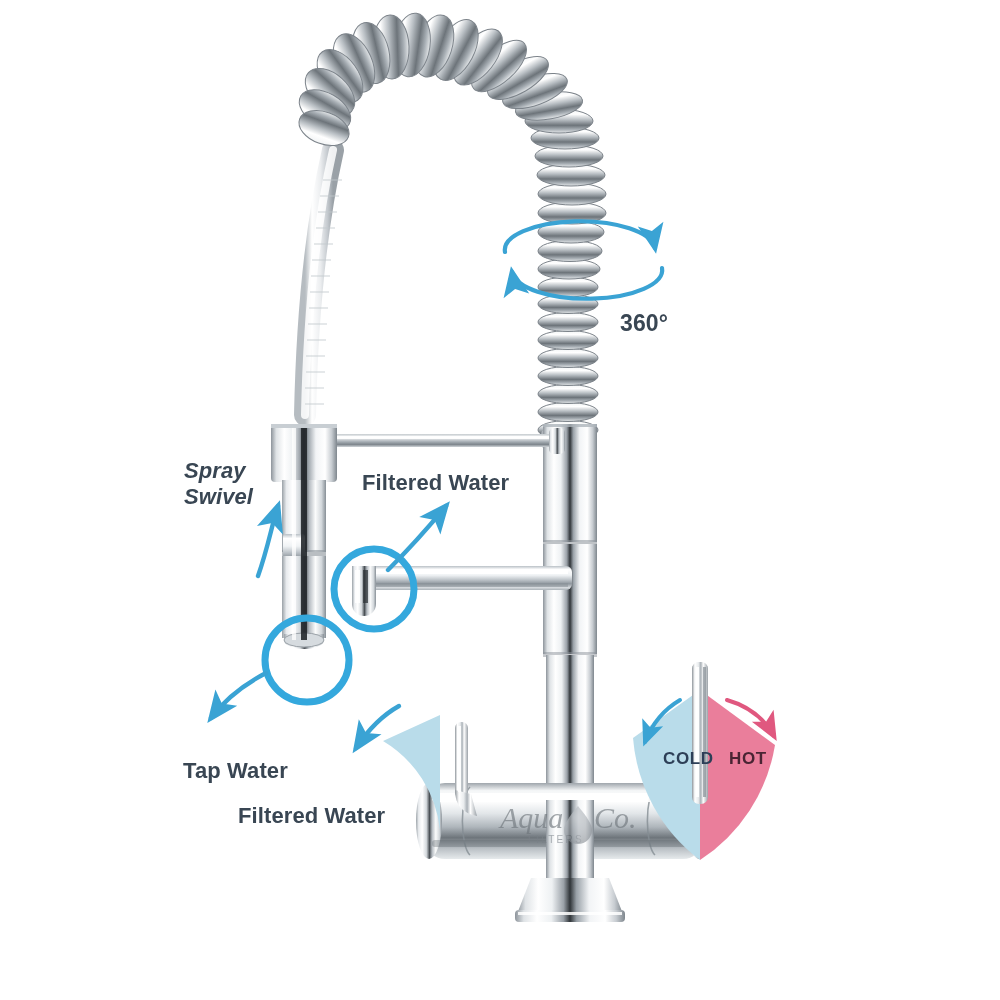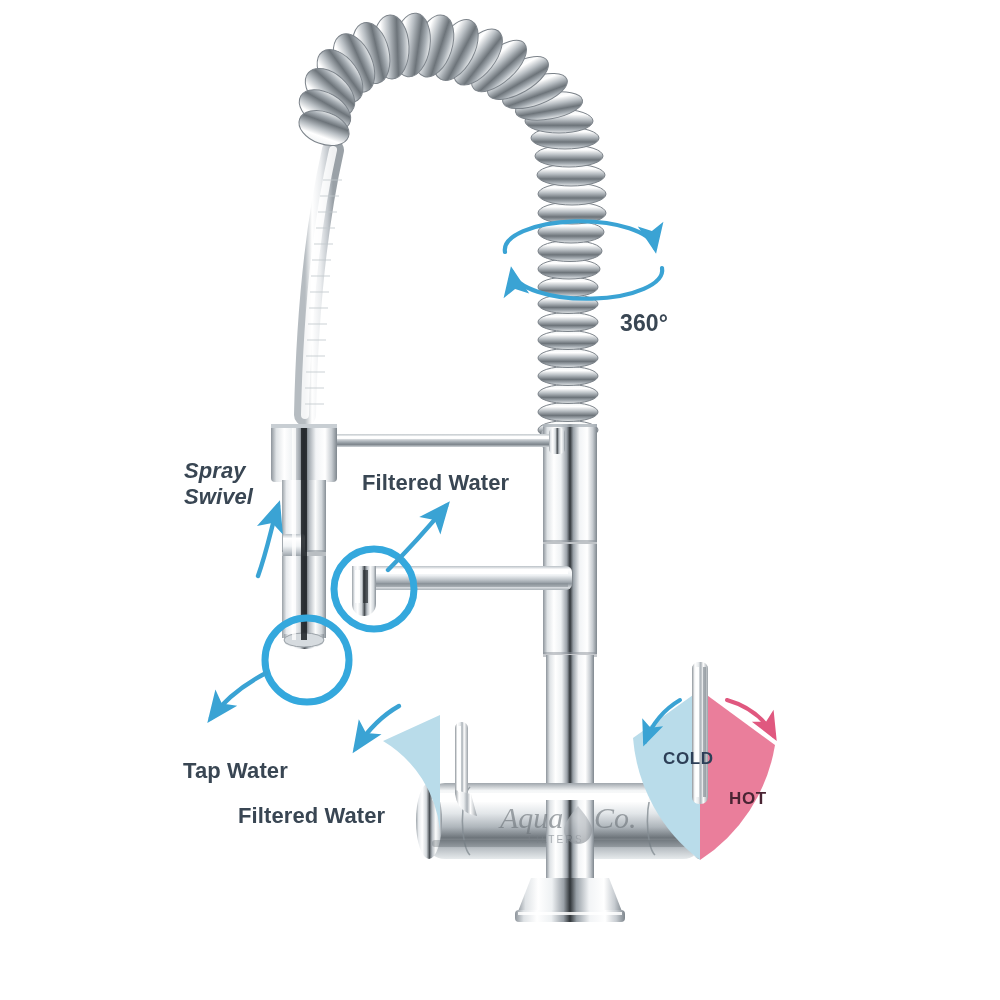--- a/index.html
+++ b/index.html
@@ -40,21 +40,21 @@
   .anno-tap      { left: 183px; top: 758px;  font-size: 22px; text-align: right; }
   .anno-filt2    { left: 238px; top: 803px;  font-size: 22px; }
   .wedge-label {
     position: absolute;
     font-size: 17px;
     font-weight: bold;
     letter-spacing: 0.6px;
     pointer-events: none;
   }
   .lbl-cold { left: 663px; top: 749px; color: #2d3f57; }
-  .lbl-hot  { left: 729px; top: 749px; color: #4a2433; margin-top: 40px; }
+  .lbl-hot  { left: 729px; top: 749px; color: #4a2433; }
 </style>
 </head>
 <body>
 
 <div id="stage">
 
   <svg id="art" viewBox="0 0 1000 1000">
     <defs>
 
       <linearGradient id="chromeV" x1="0" y1="0" x2="1" y2="0">

